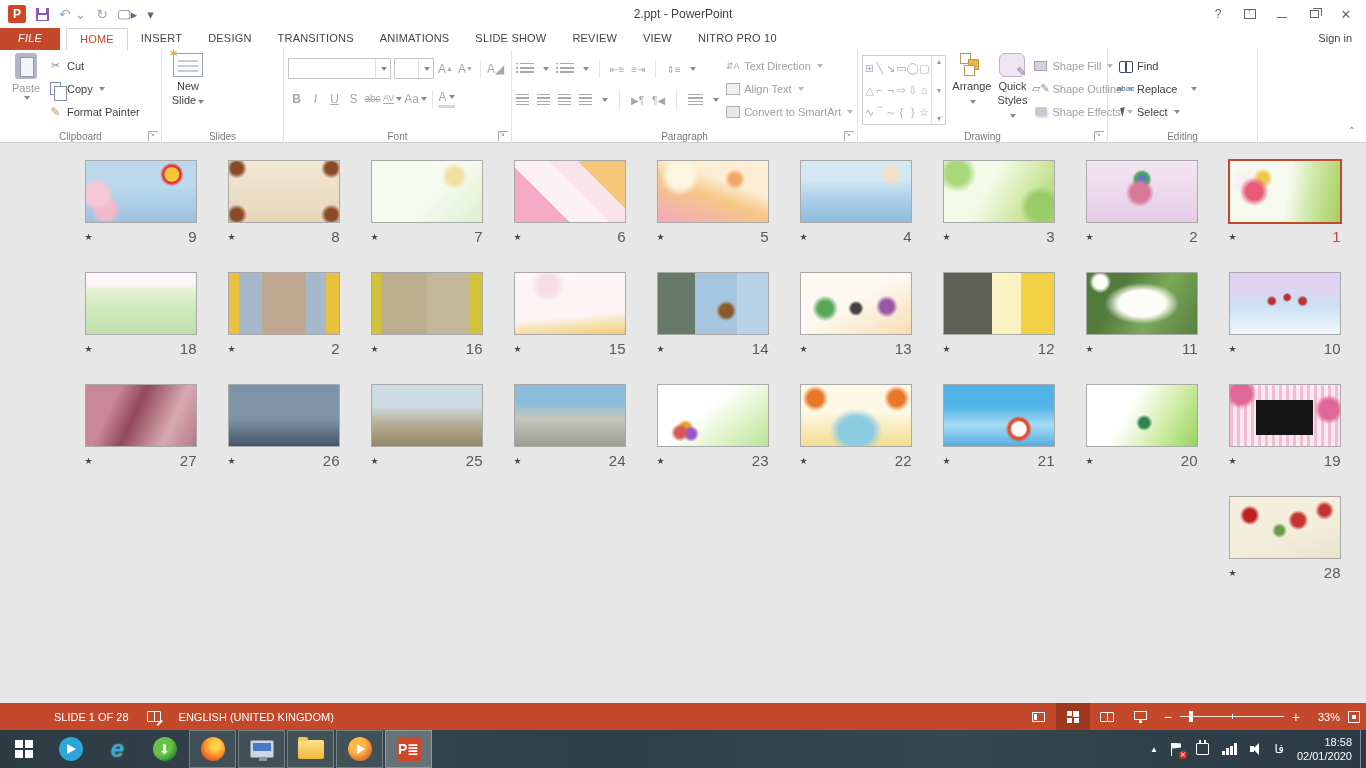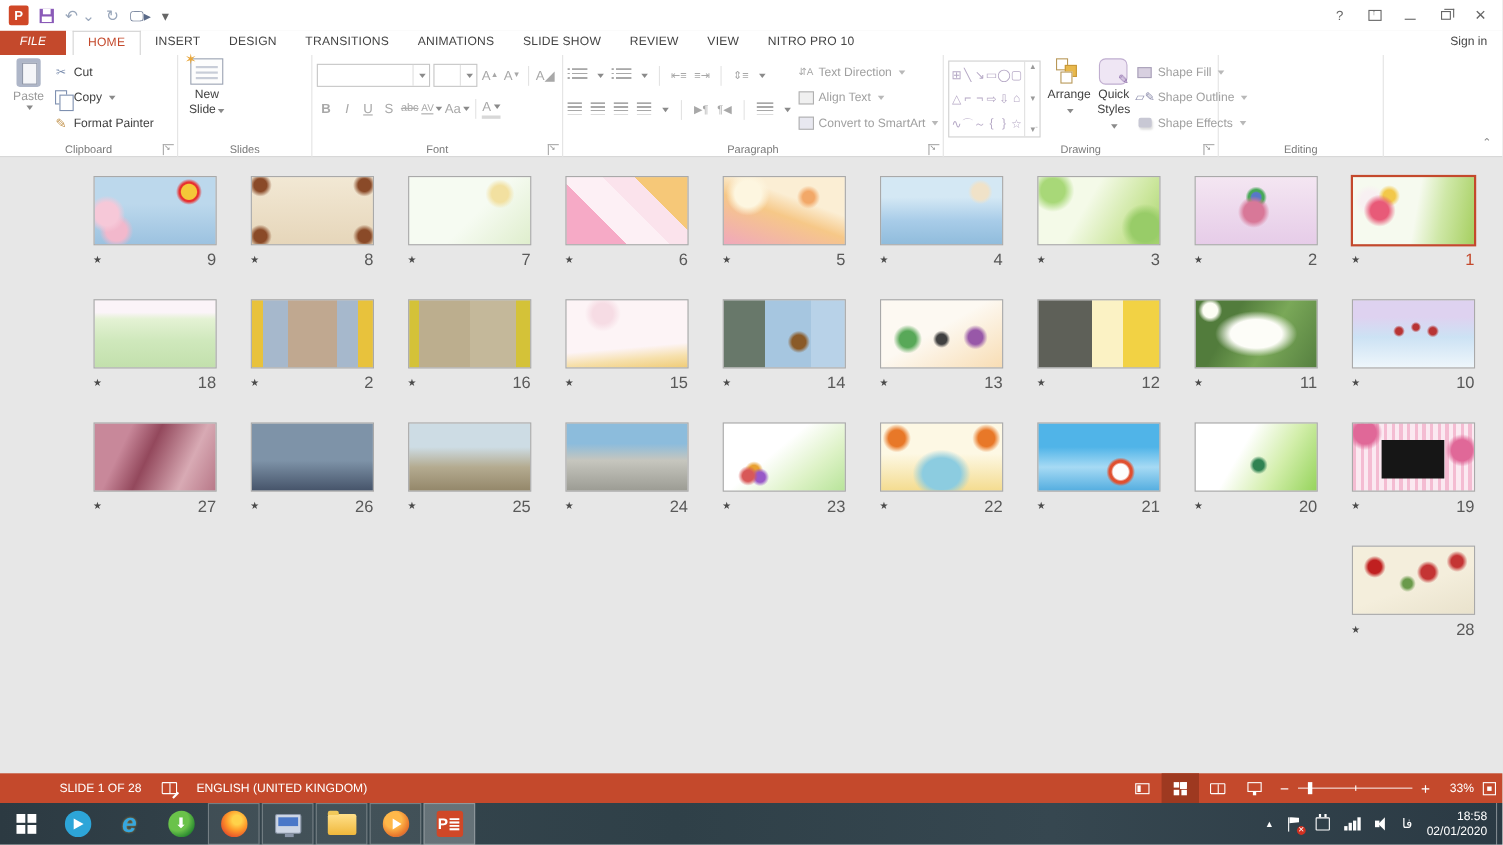--- a/index.html
+++ b/index.html
@@ -179,20 +179,21 @@
 
 <div class="titlebar">
   <div class="qat">
     <span class="ppt-logo">P</span>
     <span class="save-glyph"></span>
     <span class="qat-btn undo-glyph">↶ ⌄</span>
     <span class="qat-btn undo-glyph">↻</span>
     <span class="qat-btn" style="color:#5a6a88;">🖵▸</span>
     <span class="qat-btn" style="color:#666;">▾</span>
   </div>
+  <div class="title-text">2.ppt - PowerPoint</div>
   <div class="win-controls">
     <span class="win-btn">?</span>
     <span class="win-btn">
         <i class="ribbon-disp"></i>
       </span>
     <span class="win-btn">
         <i class="min-bar"></i>
       </span>
     <span class="win-btn">
         <i class="restore-box"></i>
@@ -413,20 +414,40 @@
           </span>
         <span>Shape Effects</span>
           <span class="dd"></span>
       </div>
     </div>
     <span class="glabel">Drawing</span>
     <span class="dlg-launcher"></span>
   </div>
 
   <div class="rgroup" style="width:150px;">
+    <div class="col-stack" style="padding-left:6px;">
+      <div class="srow">
+        <span class="mini">
+            <i class="find-ic"></i>
+          </span>
+        <span>Find</span>
+      </div>
+      <div class="srow">
+        <span class="mini repl-ic">ab<b>ac</b></span>
+        <span>Replace</span>
+          <span class="dd" style="margin-left:10px;"></span>
+      </div>
+      <div class="srow">
+        <span class="mini">
+            <i class="sel-ic"></i>
+          </span>
+        <span>Select</span>
+          <span class="dd"></span>
+      </div>
+    </div>
     <span class="glabel">Editing</span>
   </div>
 
   <span class="collapse-chev">⌃</span>
 </div>
 
 <div class="canvas">
   <div class="slide-grid">
       <div class="scell" style="grid-area: 1 / 1;">
         <div class="thumb" style="background: radial-gradient(circle at 78% 22%, rgb(244, 200, 56) 0px, rgb(244, 200, 56) 7%, rgb(232, 48, 48) 8%, rgb(232, 48, 48) 9%, transparent 12%), radial-gradient(circle at 10% 55%, rgb(246, 200, 216) 0px, rgb(246, 200, 216) 10%, transparent 16%), radial-gradient(circle at 18% 80%, rgb(242, 184, 204) 0px, rgb(242, 184, 204) 9%, transparent 15%), linear-gradient(rgb(188, 216, 236) 0px, rgb(188, 216, 236) 40%, rgb(156, 194, 224));"></div>

